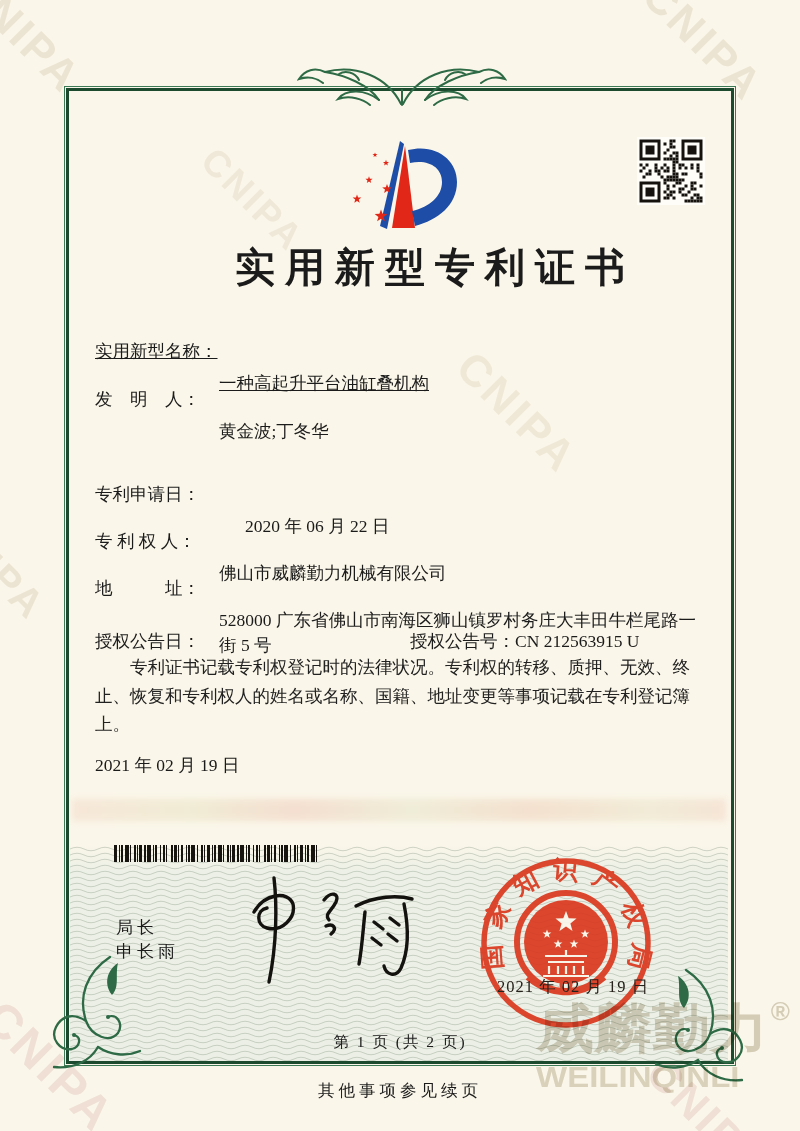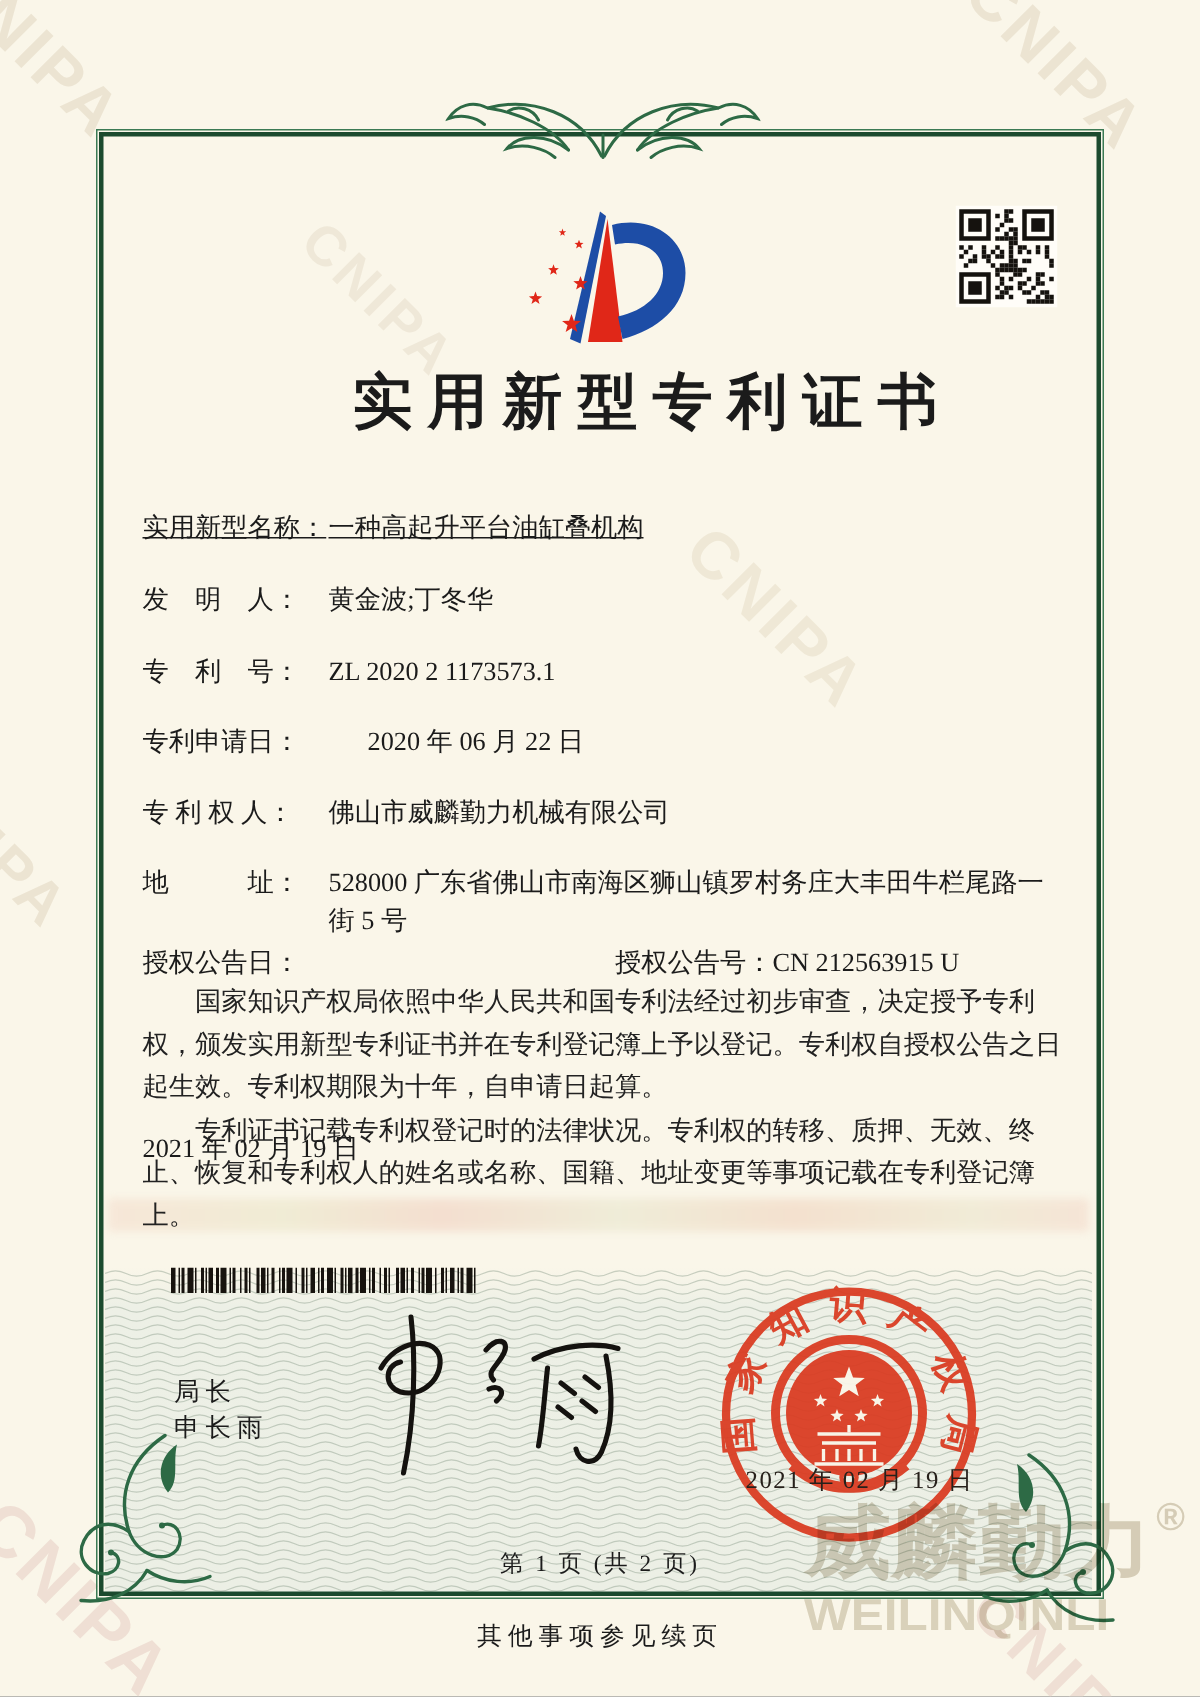--- a/index.html
+++ b/index.html
@@ -35,21 +35,21 @@
       background:linear-gradient(90deg,#f4d9c8,#e8e3c2 18%,#efc9b8 34%,#e6e4c8 52%,#eFCdb6 70%,#e9e2c6 88%,#f2d4c4);}
   
   .cert-no{position:absolute;left:95px;top:139px;font-size:16.5px;letter-spacing:3px;z-index:3;}
   .qr{position:absolute;left:637px;top:137px;z-index:3;}
   .logo{position:absolute;left:341px;top:137px;z-index:3;}
   .title{position:absolute;left:0;top:240px;width:100%;text-align:center;
       font-size:40px;font-weight:bold;letter-spacing:10px;z-index:3;padding-left:35px;}
   
   .frow{position:absolute;left:95px;width:616px;display:flex;font-size:17.5px;z-index:3;}
   .flabel{flex:0 0 124px;white-space:nowrap;}
-  .fvalue{flex:1;line-height:24.5px;}
+  .fvalue{flex:1;line-height:24.5px;margin-top:32px;}
   .gpair2{position:absolute;left:315px;top:0;white-space:nowrap;}
   
   .paras{position:absolute;left:95px;top:653px;width:614px;z-index:3;}
   .paras p{margin:0;text-indent:2em;font-size:17.5px;line-height:28.6px;color:#222;}
   
   .barcode{position:absolute;left:114px;top:845px;z-index:3;}
   .director{position:absolute;left:116px;top:916px;z-index:3;
       font-family:Liberation Serif, serif;font-size:17px;letter-spacing:4px;}
   .director .name{margin-top:1px;}
   .signature{position:absolute;left:232px;top:870px;z-index:4;}
@@ -303,24 +303,20 @@
   <div class="title">实用新型专利证书</div>
 
   <div class="frow" style="top:339px;text-decoration:underline;">
     <span class="flabel">实用新型名称：</span>
     <span class="fvalue">一种高起升平台油缸叠机构</span>
   </div>
   <div class="frow" style="top:387px;">
     <span class="flabel">发　明　人：</span>
     <span class="fvalue">黄金波;丁冬华</span>
   </div>
-  <div class="frow" style="top:435px;">
-    <span class="flabel">专　利　号：</span>
-    <span class="fvalue">ZL 2020 2 1173573.1</span>
-  </div>
   <div class="frow" style="top:482px;gap:26px;">
     <span class="flabel">专利申请日：</span>
     <span class="fvalue">2020 年 06 月 22 日</span>
   </div>
   <div class="frow" style="top:529px;">
     <span class="flabel">专 利 权 人：</span>
     <span class="fvalue">佛山市威麟勤力机械有限公司</span>
   </div>
   <div class="frow" style="top:576px;">
     <span class="flabel">地　　　址：</span>
@@ -328,21 +324,20 @@
   </div>
   <div class="frow" style="top:629px;position:absolute;flex-direction:column;">
     <span class="flabel">授权公告日：</span>
     <span>2021 年 02 月 19 日</span>
     <span class="gpair2">
       <span>授权公告号：</span><span>CN 212563915 U</span>
     </span>
   </div>
 
   <div class="paras">
-    <p>国家知识产权局依照中华人民共和国专利法经过初步审查，决定授予专利权，颁发实用新型专利证书并在专利登记簿上予以登记。专利权自授权公告之日起生效。专利权期限为十年，自申请日起算。</p>
     <p>专利证书记载专利权登记时的法律状况。专利权的转移、质押、无效、终止、恢复和专利权人的姓名或名称、国籍、地址变更等事项记载在专利登记簿上。</p>
   </div>
 
   <svg class="barcode" width="206" height="17" xmlns="http://www.w3.org/2000/svg">
     <line x1="0" y1="8.5" x2="206" y2="8.5" stroke="#17130e" stroke-width="17" stroke-dasharray="3 2 1 1 2 2 4 1 1 3 2 1 1 1 3 2 2 1 4 2 1 1 2 3 1 2 2 1 1 4 2 1 3 1 1 2 2 3 1 1 2 1 4 2 1 3 2 1 1 2"></line>
   </svg>
 
   <div class="director">
     <div>局长</div>
     <div class="name">申长雨</div>

